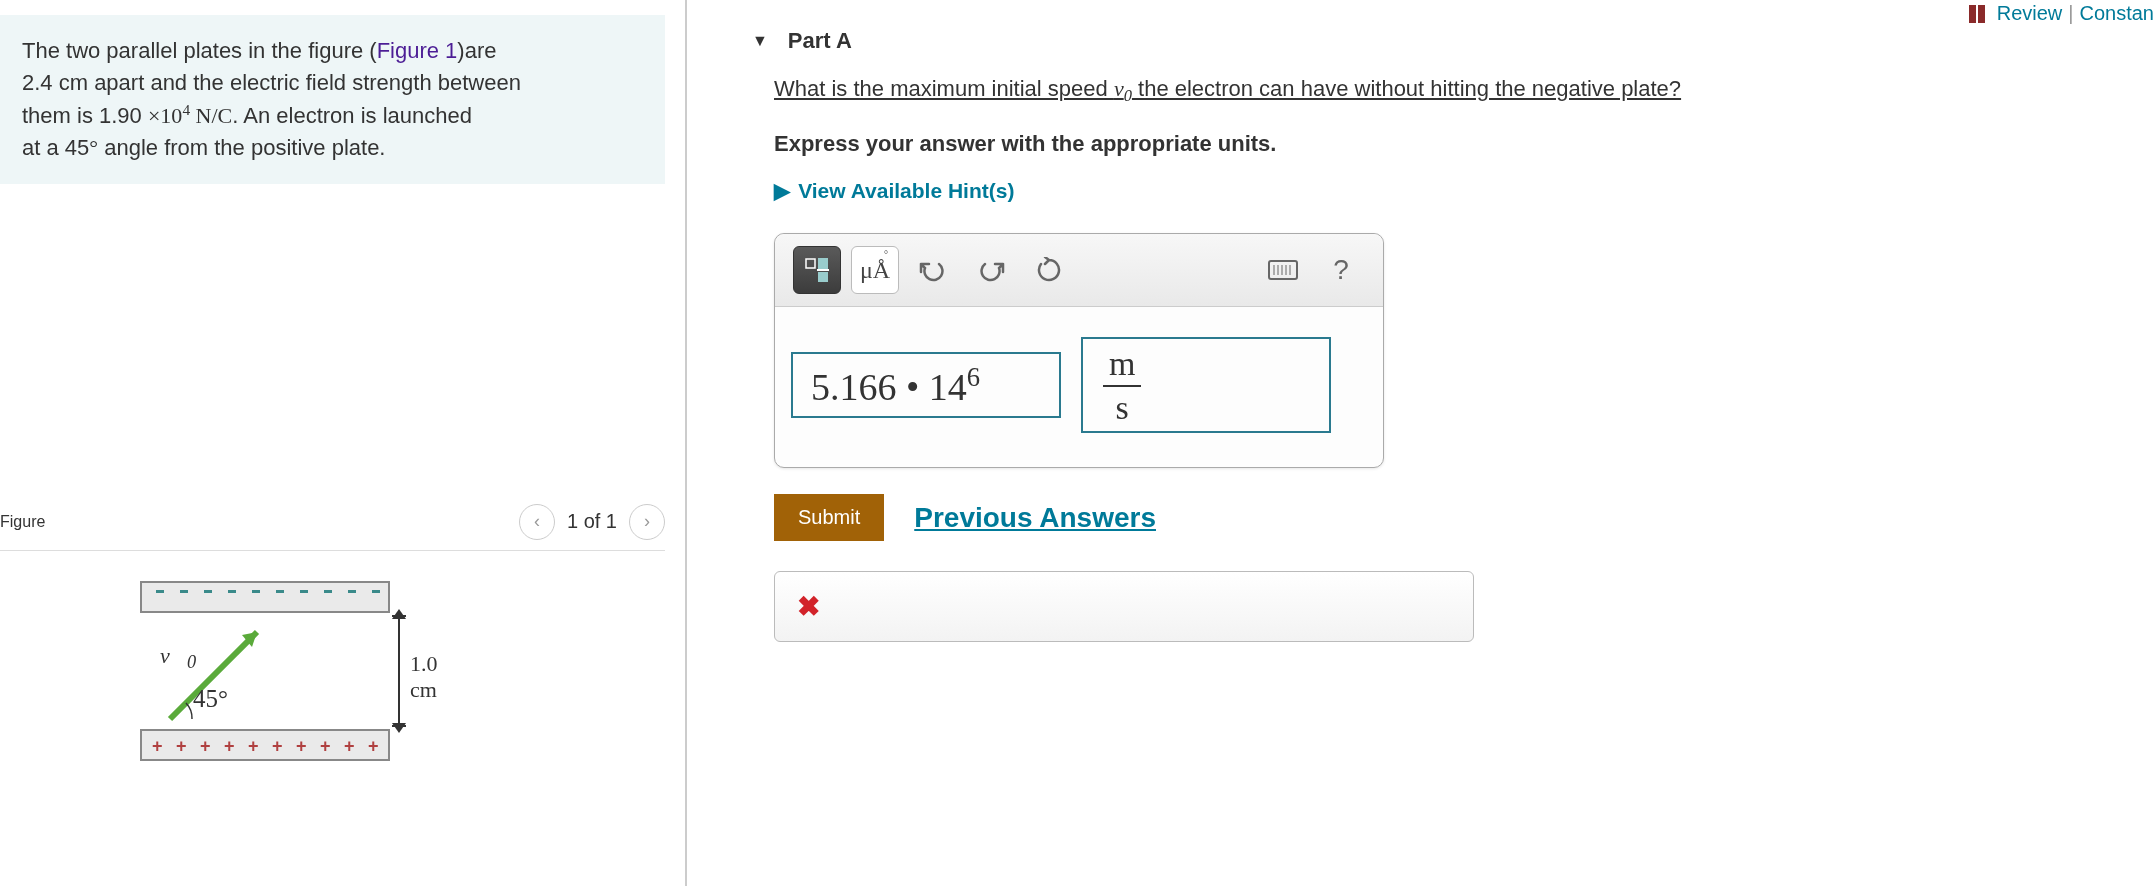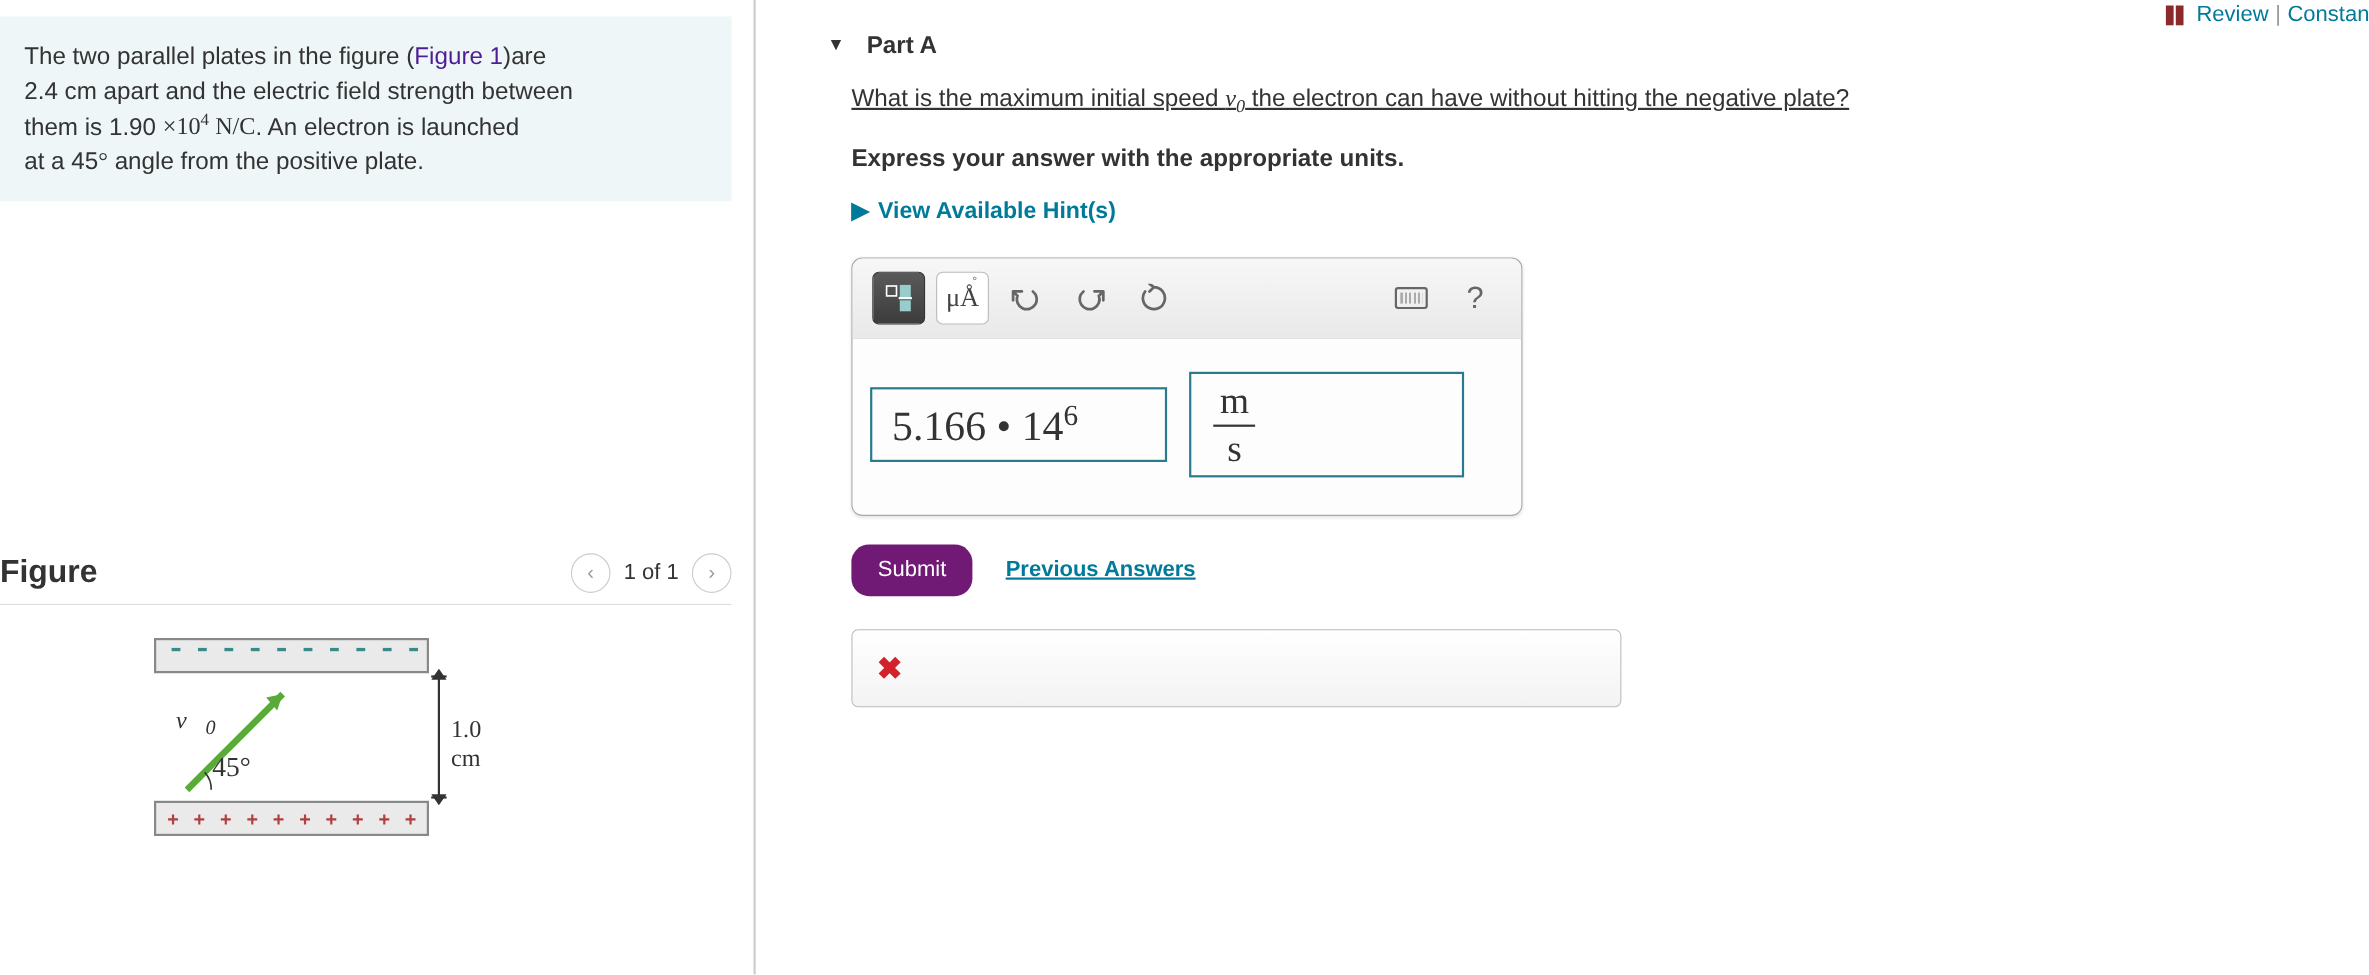--- a/index.html
+++ b/index.html
@@ -27,21 +27,21 @@
   .link { color: #4c1d95; }
   sup { font-size: 0.7em; }
   .figure-section { margin-top: 320px; }
   .figure-header {
     display: flex;
     align-items: center;
     justify-content: space-between;
     padding-bottom: 10px;
     border-bottom: 1px solid #ddd;
   }
-  .figure-header h2 { font-size: 29px; font-weight: bold; }
+  .figure-header h2 { font-size: 16px; font-weight: normal; }
   .pager { display: flex; align-items: center; gap: 12px; font-size: 20px; }
   .pager-btn {
     width: 36px; height: 36px; border-radius: 50%;
     border: 1px solid #ccc; background: #fff;
     display: flex; align-items: center; justify-content: center;
     color: #999; font-size: 18px; cursor: pointer;
   }
   .figure-body { padding: 30px 0 0 140px; }
   .plates-fig { position: relative; width: 280px; height: 180px; }
   .plate { position: absolute; width: 250px; height: 32px; border: 2px solid #888; background: #eaeaea; }
@@ -117,24 +117,24 @@
     border: 2px solid #2a7a8f; padding: 6px 20px;
     font-family: 'Times New Roman', serif; font-size: 34px;
     min-width: 250px; text-align: left;
   }
   .units-box .frac { display: inline-flex; flex-direction: column; align-items: center; line-height: 1; }
   .units-box .fn { border-bottom: 2px solid #333; padding: 0 6px 4px; }
   .units-box .fd { padding-top: 4px; }
 
   .actions { margin-top: 26px; display: flex; align-items: center; gap: 30px; }
   .submit-btn {
-    background: #701a75; color: #fff; border: none; border-radius: 16px;
+    background: #a16207; color: #fff; border: none; border-radius: 0;
     padding: 12px 24px; font-size: 20px; cursor: pointer;
   }
-  .prev-answers { color: #007a99; font-weight: bold; font-size: 20px; text-decoration: underline; cursor: pointer; }
+  .prev-answers { color: #007a99; font-weight: bold; font-size: 28px; text-decoration: underline; cursor: pointer; }
 
   .feedback {
     margin-top: 30px; width: 700px;
     border: 1px solid #bbb; border-radius: 6px;
     padding: 18px 22px; display: flex; align-items: center; gap: 18px;
     font-size: 22px; font-weight: bold;
     background: linear-gradient(#fff,#f3f3f3);
   }
   .feedback .x { color: #d2232a; font-size: 28px; }
 </style>

